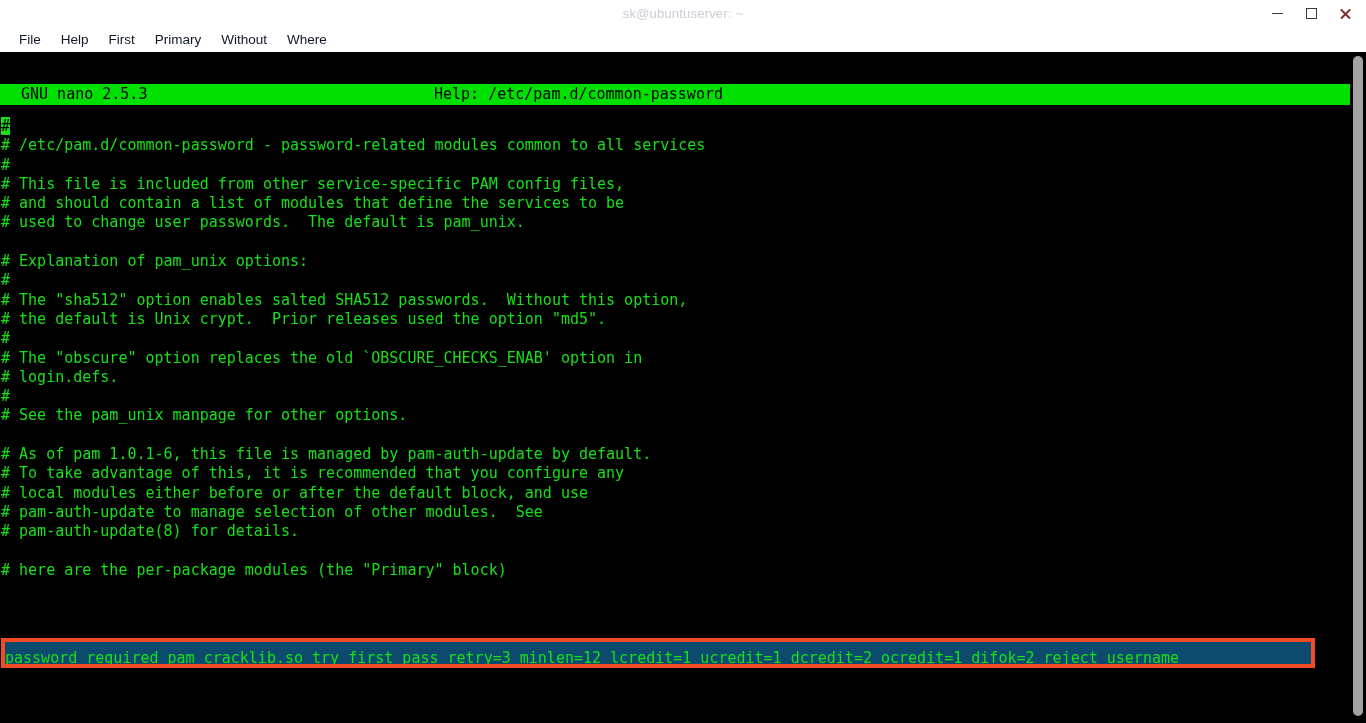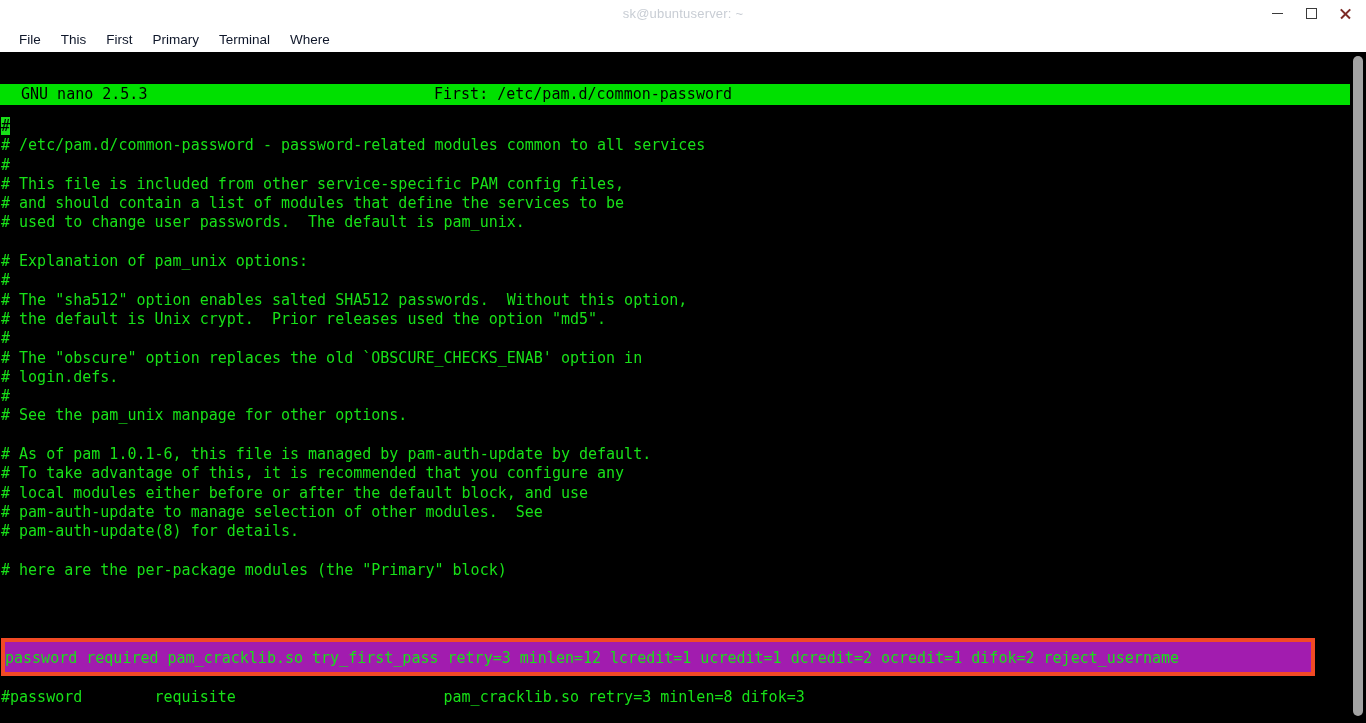--- a/index.html
+++ b/index.html
@@ -131,23 +131,23 @@
   }
   .cursor-cell {
     background: #18e018;
     color: #000000;
   }
   .redbox {
     position: absolute;
     left: 1px;
     top: 554px;
     width: 1314px;
-    height: 38px;
+    height: 30px;
     border: 4px solid #f24a25;
-    background: #a21caf;
+    background: #0c4a6e;
     overflow: hidden;
   }
   .redbox .hl-text {
     position: absolute;
     left: 0px;
     top: 7px;
     color: #18e018;
   }
 
   
@@ -218,41 +218,41 @@
       <div class="wc-max"></div>
     </div>
     <div class="wc-btn">
       <div class="wc-close"></div>
     </div>
   </div>
 </div>
 
 <div class="menubar" id="menubar">
     <div class="menu-item">File</div>
-    <div class="menu-item">This</div>
+    <div class="menu-item">Help</div>
     <div class="menu-item">First</div>
     <div class="menu-item">Primary</div>
-    <div class="menu-item">Terminal</div>
+    <div class="menu-item">Without</div>
     <div class="menu-item">Where</div>
   </div>
 
 <div class="terminal">
 
   <div class="nano-titlebar mono">
     <span class="cell" style="left:21px;">GNU nano 2.5.3</span>
-    <span class="cell" style="left:434px;">First: /etc/pam.d/common-password</span>
+    <span class="cell" style="left:434px;">Help: /etc/pam.d/common-password</span>
   </div>
 
   <div class="editor mono" id="editor"><div class="line"><span class="cursor-cell">#</span></div><div class="line"># /etc/pam.d/common-password - password-related modules common to all services</div><div class="line">#</div><div class="line"># This file is included from other service-specific PAM config files,</div><div class="line"># and should contain a list of modules that define the services to be</div><div class="line"># used to change user passwords.  The default is pam_unix.</div><div class="line"></div><div class="line"># Explanation of pam_unix options:</div><div class="line">#</div><div class="line"># The "sha512" option enables salted SHA512 passwords.  Without this option,</div><div class="line"># the default is Unix crypt.  Prior releases used the option "md5".</div><div class="line">#</div><div class="line"># The "obscure" option replaces the old `OBSCURE_CHECKS_ENAB' option in</div><div class="line"># login.defs.</div><div class="line">#</div><div class="line"># See the pam_unix manpage for other options.</div><div class="line"></div><div class="line"># As of pam 1.0.1-6, this file is managed by pam-auth-update by default.</div><div class="line"># To take advantage of this, it is recommended that you configure any</div><div class="line"># local modules either before or after the default block, and use</div><div class="line"># pam-auth-update to manage selection of other modules.  See</div><div class="line"># pam-auth-update(8) for details.</div><div class="line"></div><div class="line"># here are the per-package modules (the "Primary" block)</div></div>
 
   <div class="redbox">
     <div class="hl-text mono">password required pam_cracklib.so try_first_pass retry=3 minlen=12 lcredit=1 ucredit=1 dcredit=2 ocredit=1 difok=2 reject_username</div>
   </div>
 
-  <div class="editor mono" id="editor-after" style="top:604px;"><div class="line">#password        requisite                       pam_cracklib.so retry=3 minlen=8 difok=3</div></div>
+  <div class="editor mono" id="editor-after" style="top:604px;"></div>
 
   <div class="status-msg mono">
     <span>[ Read 37 lines ]</span>
   </div>
 
   <div class="helpbar mono">
     <div class="help-row" id="help-row-1"><span class="help-entry" style="left: 0px;"><span class="key">^G</span><span class="lbl"> Get Help</span></span><span class="help-entry" style="left: 158px;"><span class="key">^O</span><span class="lbl"> Write Out</span></span><span class="help-entry" style="left: 316px;"><span class="key">^W</span><span class="lbl"> Where Is</span></span><span class="help-entry" style="left: 474px;"><span class="key">^K</span><span class="lbl"> Cut Text</span></span><span class="help-entry" style="left: 632px;"><span class="key">^J</span><span class="lbl"> Justify</span></span><span class="help-entry" style="left: 790px;"><span class="key">^C</span><span class="lbl"> Cur Pos</span></span><span class="help-entry" style="left: 948px;"><span class="key">^Y</span><span class="lbl"> Prev Page</span></span><span class="help-entry" style="left: 1106px;"><span class="key">M-\</span><span class="lbl"> First Line</span></span></div>
     
   </div>
 </div>

